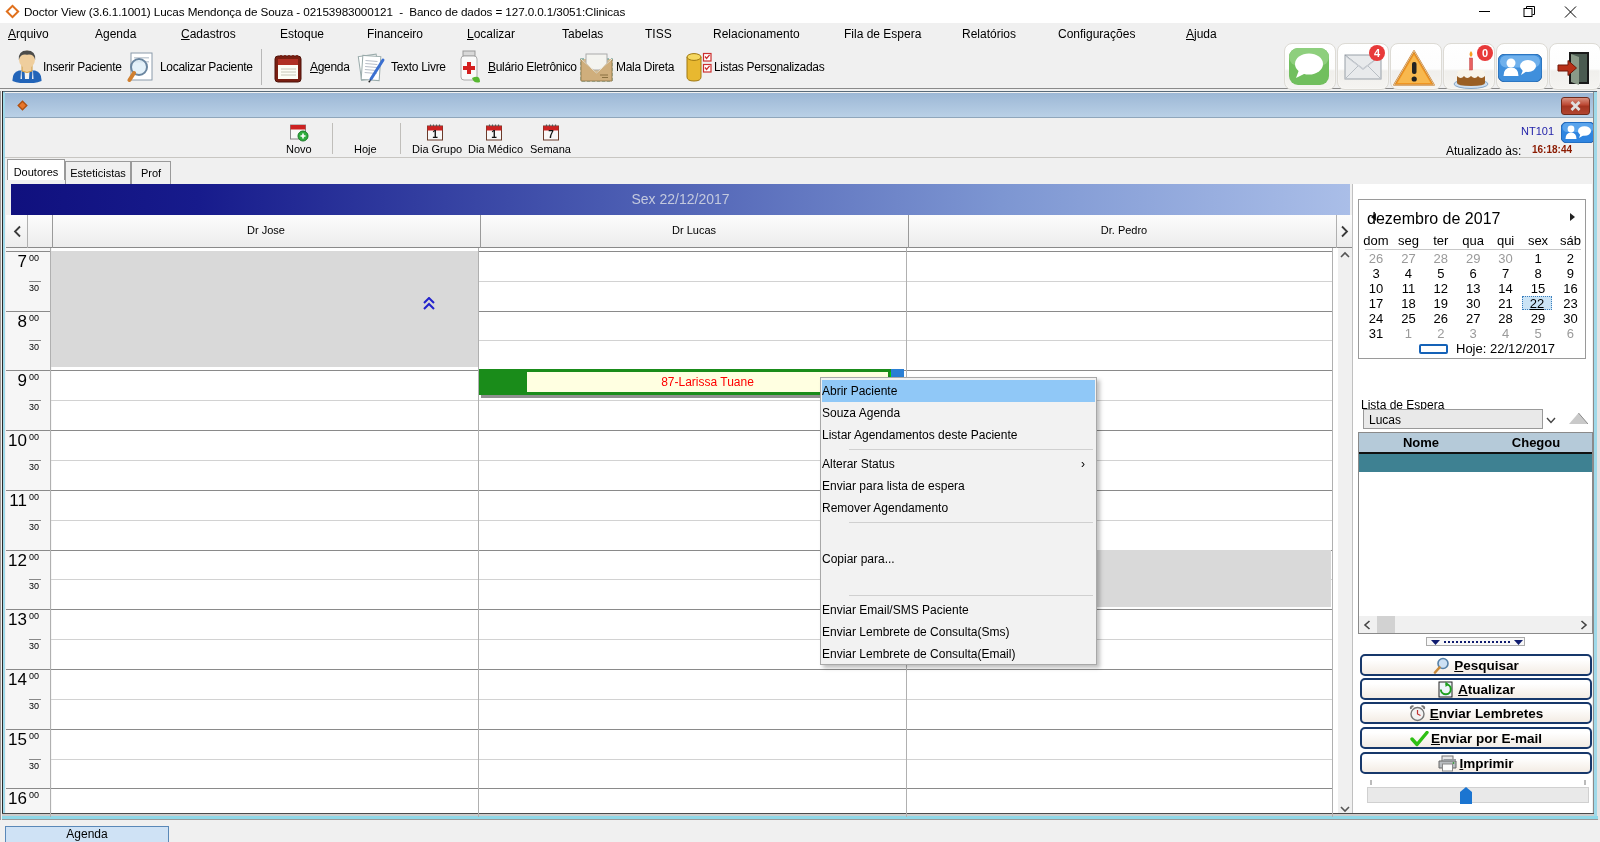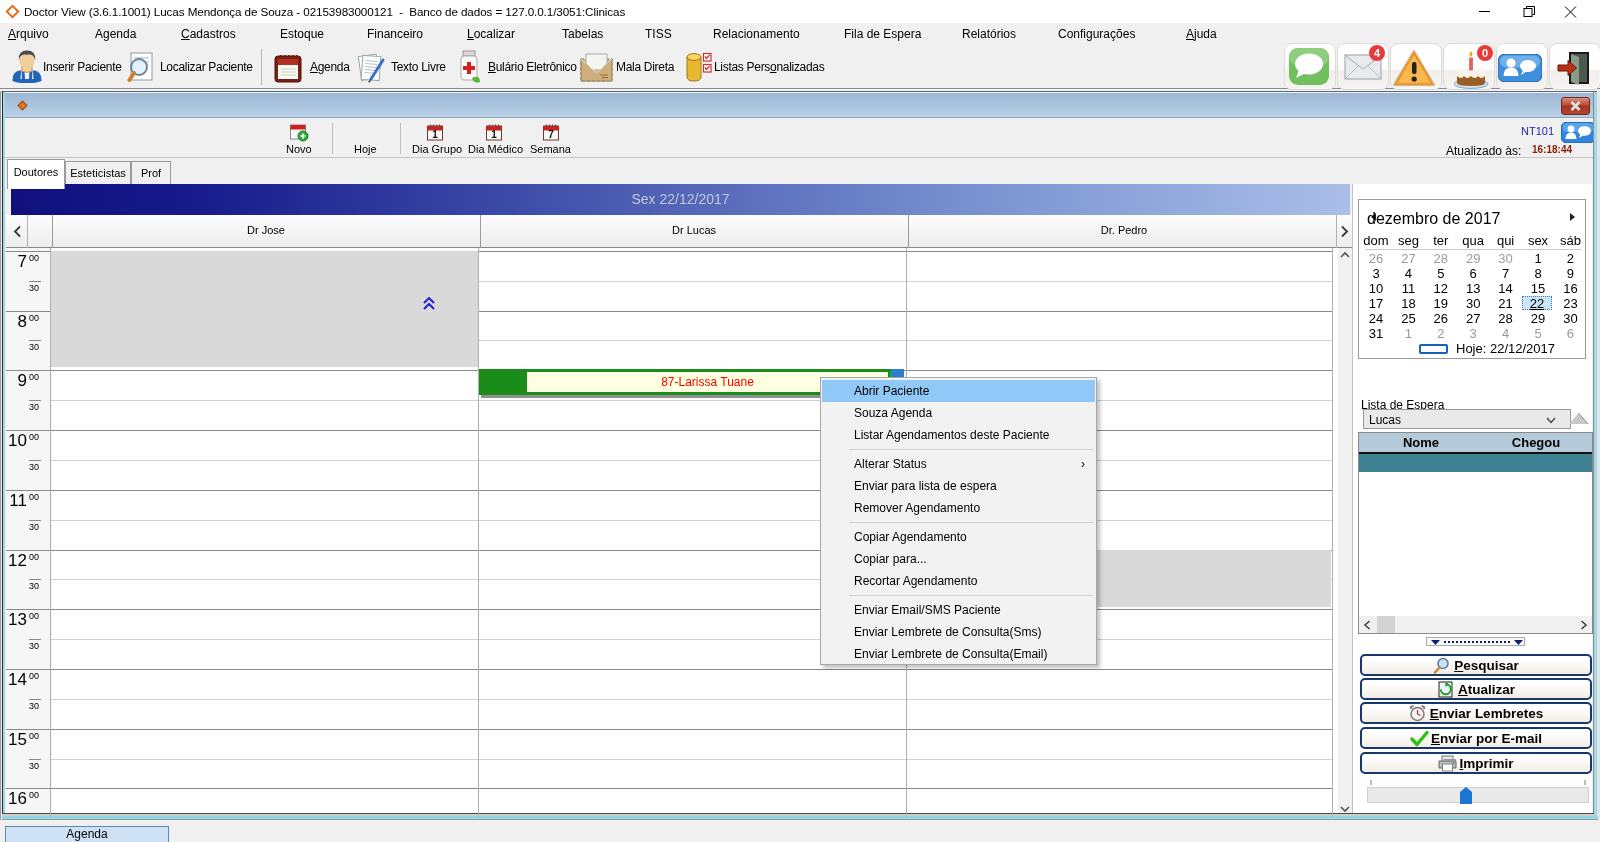--- a/index.html
+++ b/index.html
@@ -57,21 +57,21 @@
 
 #rpanel { left:1349px; top:92px; width:240px; height:724px; background:#fff; border-left:1px solid #c0c0c0; }
 .dow { position:absolute; top:0; width:32px; text-align:center; font-size:13px; }
 .day { position:absolute; width:32px; text-align:center; font-size:13px; height:15px; line-height:15px; }
 .dimday { color:#9a9a9a; }
 .rbtn { position:absolute; left:7px; width:232px; height:22px; border:2px solid #17386b; border-radius:5px; background:linear-gradient(#ffffff 20%,#f3ece4); text-align:center; font-size:13.5px; line-height:19px; }
 .bic { display:inline-block; width:17px; height:17px; vertical-align:-4px; margin-right:4px; }
 
 
 #ctxmenu { left:820px; top:377px; width:277px; height:288px; background:#f2f2f2; border:1px solid #a8a8a8; box-shadow:3px 3px 4px rgba(0,0,0,0.25); z-index:50; font-size:12px; color:#000; }
-.mi { position:absolute; left:1px; width:273px; height:22px; line-height:22px; padding-left:32px; }
+.mi { position:absolute; left:1px; width:273px; height:22px; line-height:22px; }
 .misep { position:absolute; left:28px; width:244px; height:1px; background:#d0d0d0; }
 
 
 #taskbar { left:0; top:820px; width:1600px; height:22px; background:#f0f0f0; }
 #agendatab { left:5px; top:826px; width:164px; height:16px; background:#cfe2f5; border:1px solid #5a88b8; border-bottom:none; font-size:12px; text-align:center; line-height:15px; }
 </style>
 </head>
 <body>
 
 <div id="titlebar" class="abs">
@@ -307,21 +307,21 @@
           <circle cx="10" cy="7" r="3.4" fill="#fff"></circle>
           <path d="M4.5 17 Q4.5 10.5 10 10.5 Q15.5 10.5 15.5 17 Z" fill="#fff"></path>
           <ellipse cx="23.5" cy="9" rx="6.5" ry="4.8" fill="#fff"></ellipse>
           <path d="M19.5 12 L18 16 L23 13 Z" fill="#fff"></path>
         </svg></span>
     <span class="abs" style="left:1443px;top:26px;font-size:12px;color:#000">Atualizado às:</span>
     <span class="abs" style="left:1529px;top:26px;font-size:10px;font-weight:bold;color:#8b1a00">16:18:44</span>
   </div>
 
   <div id="tabstrip" class="abs">
-    <div class="tab tabactive" style="left:4px;top:1px;width:58px;height:30px;line-height:24px">Doutores</div>
+    <div class="tab tabactive" style="left:4px;top:1px;width:58px;height:21px;line-height:24px">Doutores</div>
     <div class="tab" style="left:62px;top:3px;width:66px;height:23px;line-height:22px">Esteticistas</div>
     <div class="tab" style="left:128px;top:3px;width:40px;height:23px;line-height:22px">Prof</div>
     <div class="abs" style="left:0;top:26px;width:1594px;height:1px;"></div>
   </div>
 
   <div id="navyhdr" class="abs">Sex 22/12/2017</div>
   <div id="colhdr" class="abs">
     <svg class="abs" style="left:7px;top:10px" width="9" height="13" viewBox="0 0 9 13">
         <path d="M7 1.5 L2 6.5 L7 11.5" fill="none" stroke="#3a3a3a" stroke-width="1.8"></path>
       </svg>
@@ -491,21 +491,21 @@
           <span class="day dimday" style="left:98.19999999999999px;top:74.5px;">3</span>
           <span class="day dimday" style="left:130.6px;top:74.5px;">4</span>
           <span class="day dimday" style="left:163px;top:74.5px;">5</span>
           <span class="day dimday" style="left:195.39999999999998px;top:74.5px;">6</span>
         </div>
       <div class="abs" style="left:60px;top:144px;width:29px;height:10px;border:2px solid #1562b7;border-radius:2px"></div>
       <div class="abs" style="left:97px;top:141px;font-size:13px">Hoje: 22/12/2017</div>
     </div>
 
     <div class="abs" style="left:8px;top:214px;font-size:12px">Lista de Espera</div>
-    <div class="abs" style="left:10px;top:225px;width:208px;height:20px;background:#e9e9e9;border:1px solid #999">
+    <div class="abs" style="left:10px;top:225px;width:180px;height:20px;background:#e9e9e9;border:1px solid #999">
       <span class="abs" style="left:5px;top:3px;font-size:12px">Lucas</span>
       <svg class="abs" style="left:182px;top:7px" width="10" height="7" viewBox="0 0 10 7">
           <path d="M1 1 L5 5.5 L9 1" fill="none" stroke="#444" stroke-width="1.4"></path>
         </svg>
     </div>
     <svg class="abs" style="left:216px;top:229px" width="19" height="11" viewBox="0 0 19 11">
         <path d="M9.5 0 L19 11 L0 11 Z" fill="#c9c9c9"></path>
         <path d="M9.5 0 L19 11" stroke="#8a8a8a" stroke-width="1" fill="none"></path>
       </svg>
 
@@ -574,23 +574,21 @@
 
 <div id="ctxmenu" class="abs">
   <div class="mi" style="top:2px;background:#90c8f7">Abrir Paciente</div>
   <div class="mi" style="top:24px">Souza Agenda</div>
   <div class="mi" style="top:46px">Listar Agendamentos deste Paciente</div>
   <div class="misep" style="top:71px"></div>
   <div class="mi" style="top:75px">Alterar Status<span style="position:absolute;right:10px;top:0">›</span></div>
   <div class="mi" style="top:97px">Enviar para lista de espera</div>
   <div class="mi" style="top:119px">Remover Agendamento</div>
   <div class="misep" style="top:144px"></div>
-  <div class="mi" style="top:148px">Copiar Agendamento</div>
   <div class="mi" style="top:170px">Copiar para...</div>
-  <div class="mi" style="top:192px">Recortar Agendamento</div>
   <div class="misep" style="top:217px"></div>
   <div class="mi" style="top:243px">Enviar Lembrete de Consulta(Sms)</div>
   <div class="mi" style="top:221px">Enviar Email/SMS Paciente</div>
   <div class="mi" style="top:265px">Enviar Lembrete de Consulta(Email)</div>
 </div>
 
 <div id="taskbar" class="abs"></div>
 <div id="agendatab" class="abs">Agenda</div>
 
 <div class="abs" style="left:0;top:91px;width:1px;height:729px;background:#9a9a9a"></div>

